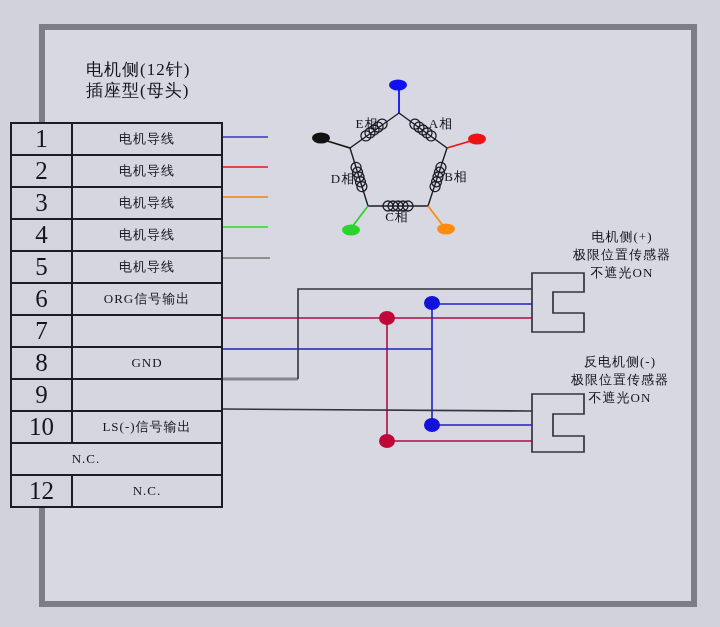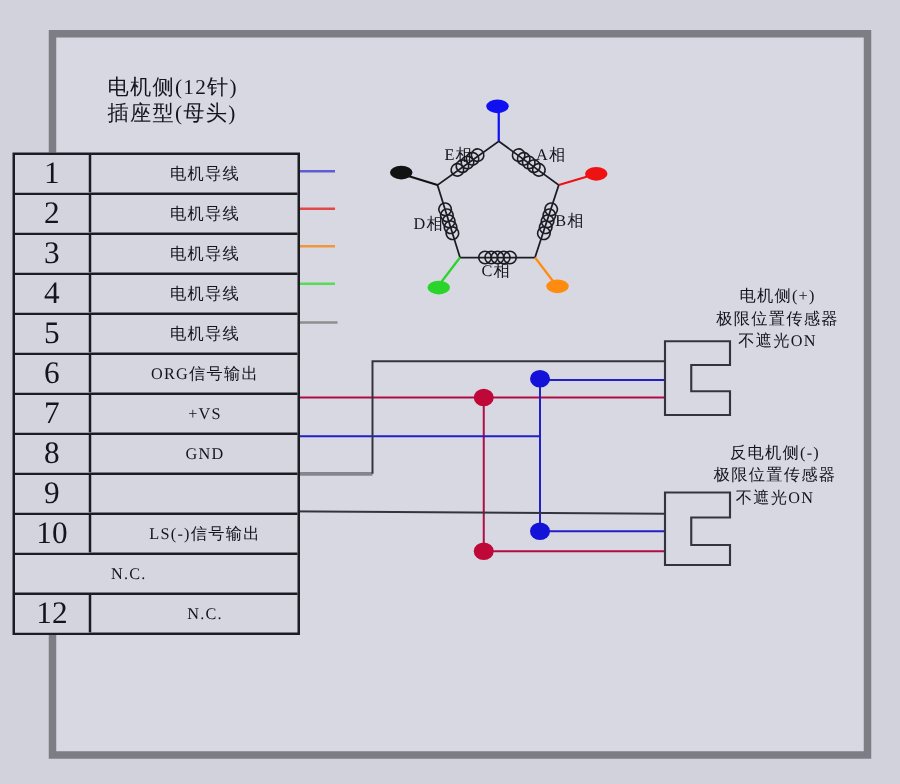--- a/index.html
+++ b/index.html
@@ -25,21 +25,21 @@
   }
   .prow{display:flex;height:30px;}
   .prow + .prow{border-top:2px solid #1c1c24;}
   .pin-cell{
     width:59px;border-right:2px solid #1c1c24;
     display:flex;align-items:center;justify-content:center;
     font-size:25px;background:#d4d4de;
   }
   .label-cell{
     width:148px;display:flex;align-items:center;justify-content:center;
-    font-size:13px;letter-spacing:1px;white-space:nowrap;padding-left:17px;
+    font-size:13px;letter-spacing:1px;white-space:nowrap;
   }
   .sensor-label{
     position:absolute;z-index:3;width:156px;text-align:center;
     font-size:13px;line-height:18px;letter-spacing:1px;white-space:nowrap;
   }
   .sensor-label-1{left:544px;top:228px;}
   .sensor-label-2{left:542px;top:353px;text-align:center;}
   svg text{
     font-family:"Liberation Serif","DejaVu Serif",serif;
     font-size:13px;fill:#14141e;letter-spacing:1px;
@@ -169,21 +169,20 @@
   <div class="prow">
     <div class="pin-cell">5</div>
     <div class="label-cell">电机导线</div>
   </div>
   <div class="prow">
     <div class="pin-cell">6</div>
     <div class="label-cell">ORG信号输出</div>
   </div>
   <div class="prow">
     <div class="pin-cell">7</div>
-    <div class="label-cell">+VS</div>
   </div>
   <div class="prow">
     <div class="pin-cell">8</div>
     <div class="label-cell">GND</div>
   </div>
   <div class="prow">
     <div class="pin-cell">9</div>
   </div>
   <div class="prow">
     <div class="pin-cell">10</div>

